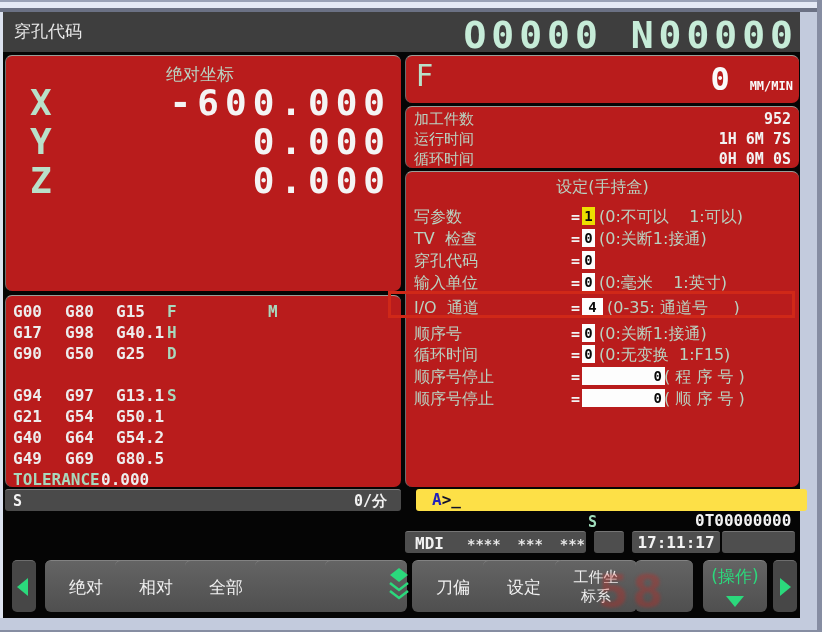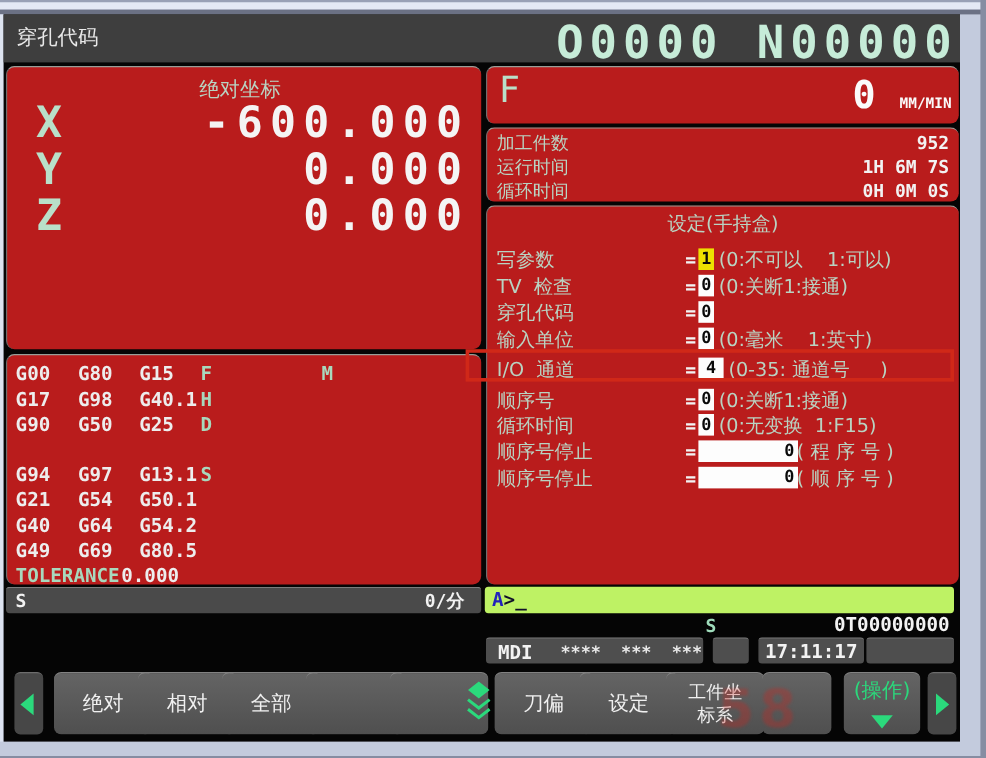--- a/index.html
+++ b/index.html
@@ -75,22 +75,22 @@
   .vb.io{width:21px}
   .vb.wide{width:80px;text-align:right;padding-right:3px}
   .set-hint{position:absolute;left:193px;top:1px;font-size:16px}
   .set-hint.far{left:258px}
   .bright-lbl{position:absolute;left:8px;top:1px;font-size:16px}
   .bright-hint{position:absolute;left:84px;top:2px;font-size:15px;font-weight:bold;color:#e4e4e4;font-family:"DejaVu Sans Mono",monospace}
 
   .red-box{left:388px;top:291px;width:407px;height:27px;border:3px solid #d02818;z-index:6}
 
   
-  .cmd-bar{left:404px;top:489px;width:391px;height:22px;background:#bef264;border-radius:3px;z-index:2;
-           font-family:"DejaVu Sans Mono",monospace;font-size:16px;font-weight:bold;line-height:22px;padding-left:6px}
+  .cmd-bar{left:416px;top:489px;width:391px;height:22px;background:#fde047;border-radius:3px;z-index:2;
+           font-family:"DejaVu Sans Mono",monospace;font-size:16px;font-weight:bold;line-height:22px;padding-left:16px}
   .cmd-a{color:#2222bb}.cmd-rest{color:#10102a}
   .stat-s{left:588px;top:513px;font-size:15px;font-weight:bold;color:#9fdcbb}
   .stat-tool{left:695px;top:511px;font-size:16px;font-weight:bold;color:#f2f2f2}
   .gbox{background:#4e4e4e;border-radius:3px;border-top:1px solid #757575;height:22px;top:531px}
   .mdi-box{left:405px;width:181px}
   .mdi-txt{position:absolute;left:10px;top:2px;font-size:16px;font-weight:bold;color:#f2f2f2}
   .mdi-stars{position:absolute;left:62px;top:4px;font-size:14px;font-weight:bold;color:#e8e8e8;white-space:pre}
   .box2{left:594px;width:30px}
   .clock{left:632px;width:88px;text-align:center;font-size:16px;font-weight:bold;color:#f2f2f2;line-height:22px}
   .box3{left:722px;width:73px}

